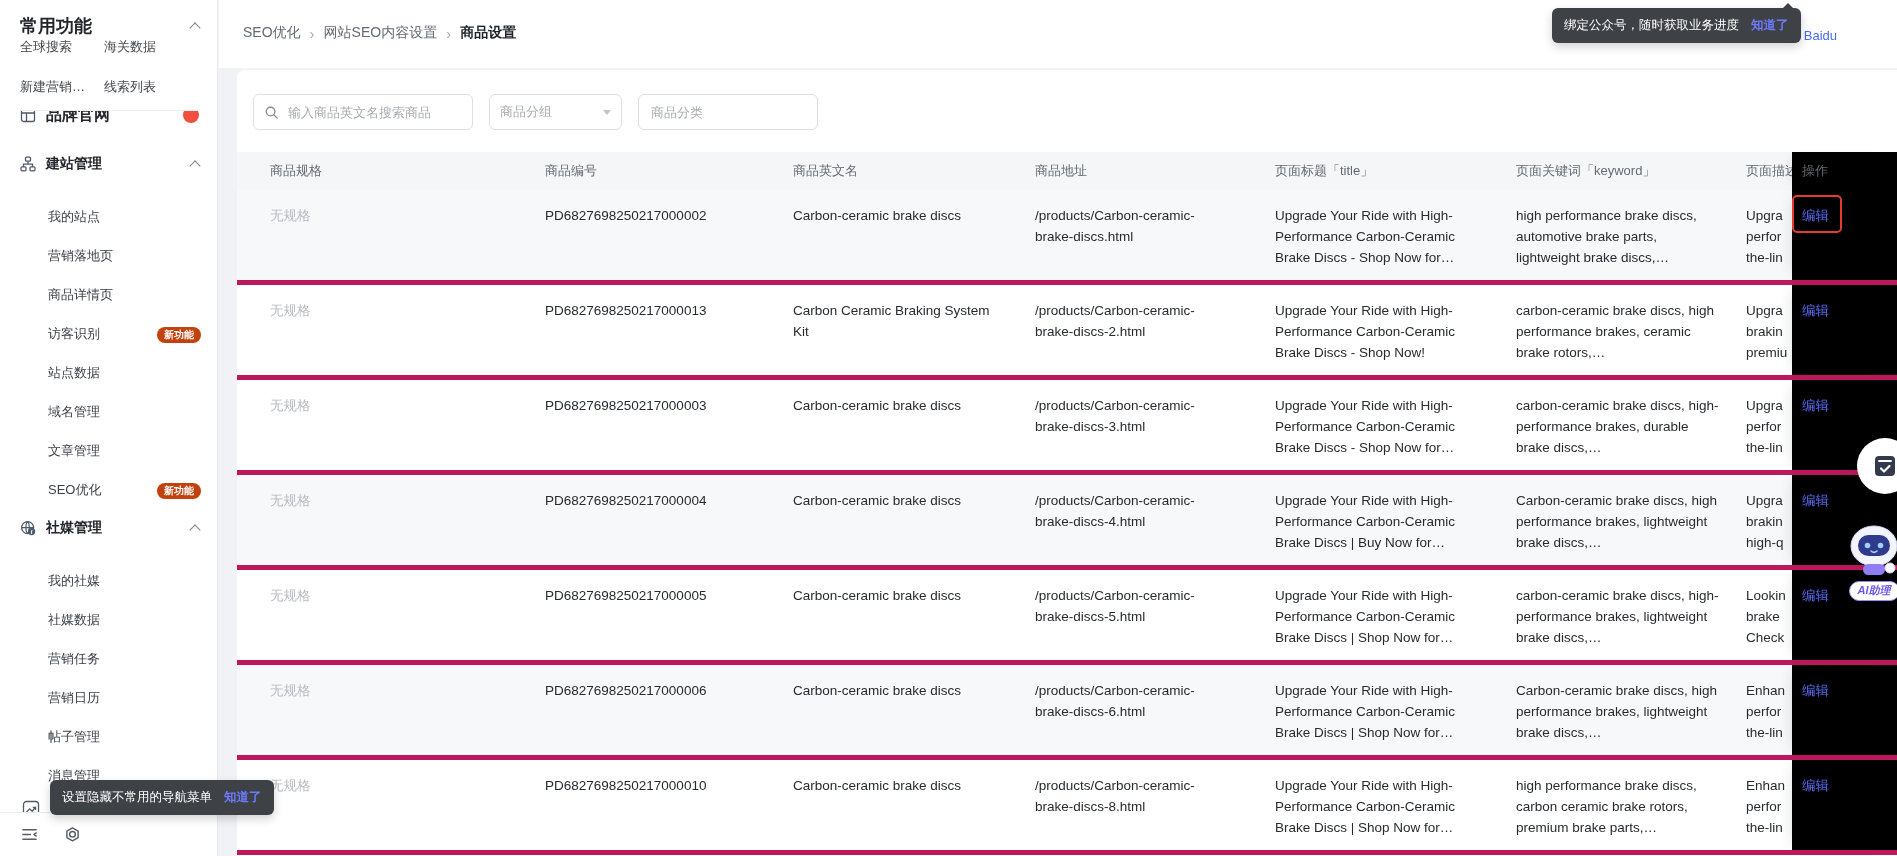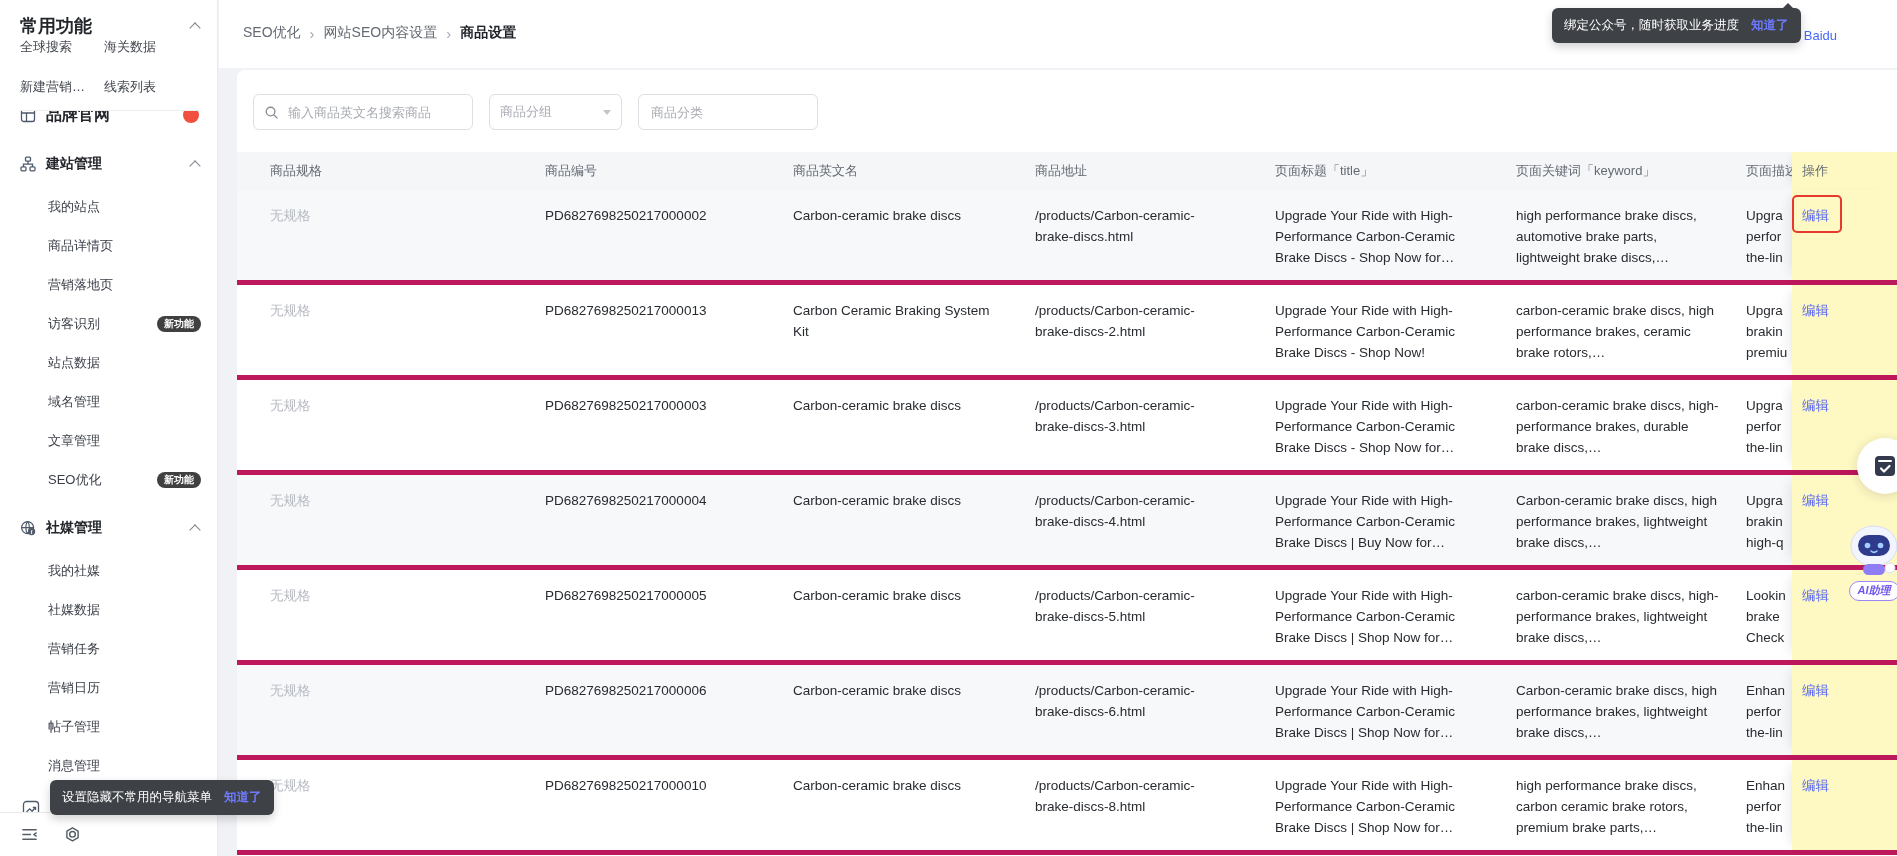--- a/index.html
+++ b/index.html
@@ -20,23 +20,23 @@
     font-size:13px;color:#42474e}
   .quick span{cursor:pointer;white-space:nowrap}
   .side-divider{border-bottom:1px solid #ecedef;margin-top:14px}
   .menu{position:relative;overflow:hidden;height:712px}
   .cut-item{display:flex;align-items:center;height:40px;margin-top:-16px;
     padding:0 18px 0 20px;font-weight:bold;font-size:16px;color:#23262b;gap:10px}
   .dotbadge{margin-left:auto;width:16px;height:16px;border-radius:50%;background:#f2503f}
   .g-head{display:flex;align-items:center;height:46px;padding:0 18px 0 20px;
     font-weight:bold;font-size:14px;color:#23262b;gap:10px;margin-top:6px}
   .g-head .chev-up{margin-left:auto}
-  .item{display:flex;align-items:center;height:39px;padding-left:48px;padding-right:16px;
+  .item{display:flex;align-items:flex-end;height:39px;padding-left:48px;padding-right:16px;
     font-size:13px;color:#3a3f47;cursor:pointer}
-  .badge{margin-left:auto;background:#404040;color:#fff;font-size:10px;line-height:10px;
+  .badge{margin-left:auto;background:#c2410c;color:#fff;font-size:10px;line-height:10px;
     padding:3px 7px;border-radius:9px;font-weight:bold}
   .launch-item{display:flex;align-items:center;height:40px;padding-left:22px;gap:10px;
     font-size:13px;color:#3a3f47;margin-top:4px}
   .side-foot{position:absolute;bottom:0;left:0;width:217px;height:44px;border-top:1px solid #e9eaec;
     display:flex;align-items:center;padding-left:20px;gap:24px;background:#fff;box-sizing:border-box}
   .foot-icon{display:flex;cursor:pointer}
   
   .topbar{position:absolute;left:219px;top:0;right:0;height:68px;background:#fff}
   .breadcrumb{position:absolute;left:24px;top:24px;display:flex;align-items:center;gap:9px;
     font-size:14px;color:#646a73}
@@ -76,21 +76,21 @@
     padding-left:33px;position:relative;box-sizing:border-box}
   .thead .hcell{white-space:nowrap;overflow:hidden}
   .trow{padding:15px 0 0 33px;height:95px;box-sizing:border-box;position:relative;
     font-size:13.5px;line-height:21px;border-bottom:5px solid #be185d}
   .trow.shaded{background:#f7f8fa}
   .cell{padding-right:26px;overflow:hidden}
   .spec{color:#b6bac1}
   .url{max-width:196px;word-break:break-word}
   .desc{padding-right:0}
   .desc div{white-space:nowrap}
-  .opcol{position:absolute;right:0;top:0;bottom:0;width:105px;background:#fef9c3;
+  .opcol{position:absolute;right:0;top:0;bottom:0;width:105px;background:#000000;
     box-shadow:-8px 0 12px -8px rgba(31,35,41,.14);padding:0 7px 0 10px;box-sizing:border-box}
   .thead .opcol{display:flex;align-items:center;color:#646a73;font-size:13px}
   .trow .opcol{padding-top:15px}
   a.edit{color:#5868f2;font-size:13.5px;text-decoration:none;cursor:pointer}
   .anno{position:absolute;left:0;top:5px;width:50px;height:38px;border:2.5px solid #e8392e;
     border-radius:5px;box-sizing:border-box;pointer-events:none}
   
   .float-survey{position:absolute;top:438px;right:-16px;width:56px;height:56px;border-radius:50%;
     background:#fff;box-shadow:0 2px 12px rgba(0,0,0,.14);display:flex;align-items:center;
     justify-content:center;z-index:40;cursor:pointer}
@@ -134,24 +134,24 @@
         <rect x="10" y="10.8" width="5" height="4" rx="1" fill="none" stroke="#4e5969" stroke-width="1.3"></rect>
         <path d="M8 5.2v3M3.5 10.8V8.2h9v2.6" fill="none" stroke="#4e5969" stroke-width="1.3"></path>
       </svg>
       <span>建站管理</span>
       <span class="chev-up"></span>
     </div>
     <div class="item">
         <span>我的站点</span>
       </div>
     <div class="item">
+        <span>营销落地页</span>
+      </div>
+    <div class="item">
         <span>商品详情页</span>
-      </div>
-    <div class="item">
-        <span>营销落地页</span>
       </div>
     <div class="item">
       <span>访客识别</span>
       <span class="badge">新功能</span>
     </div>
     <div class="item">
         <span>站点数据</span>
       </div>
     <div class="item">
         <span>域名管理</span>

